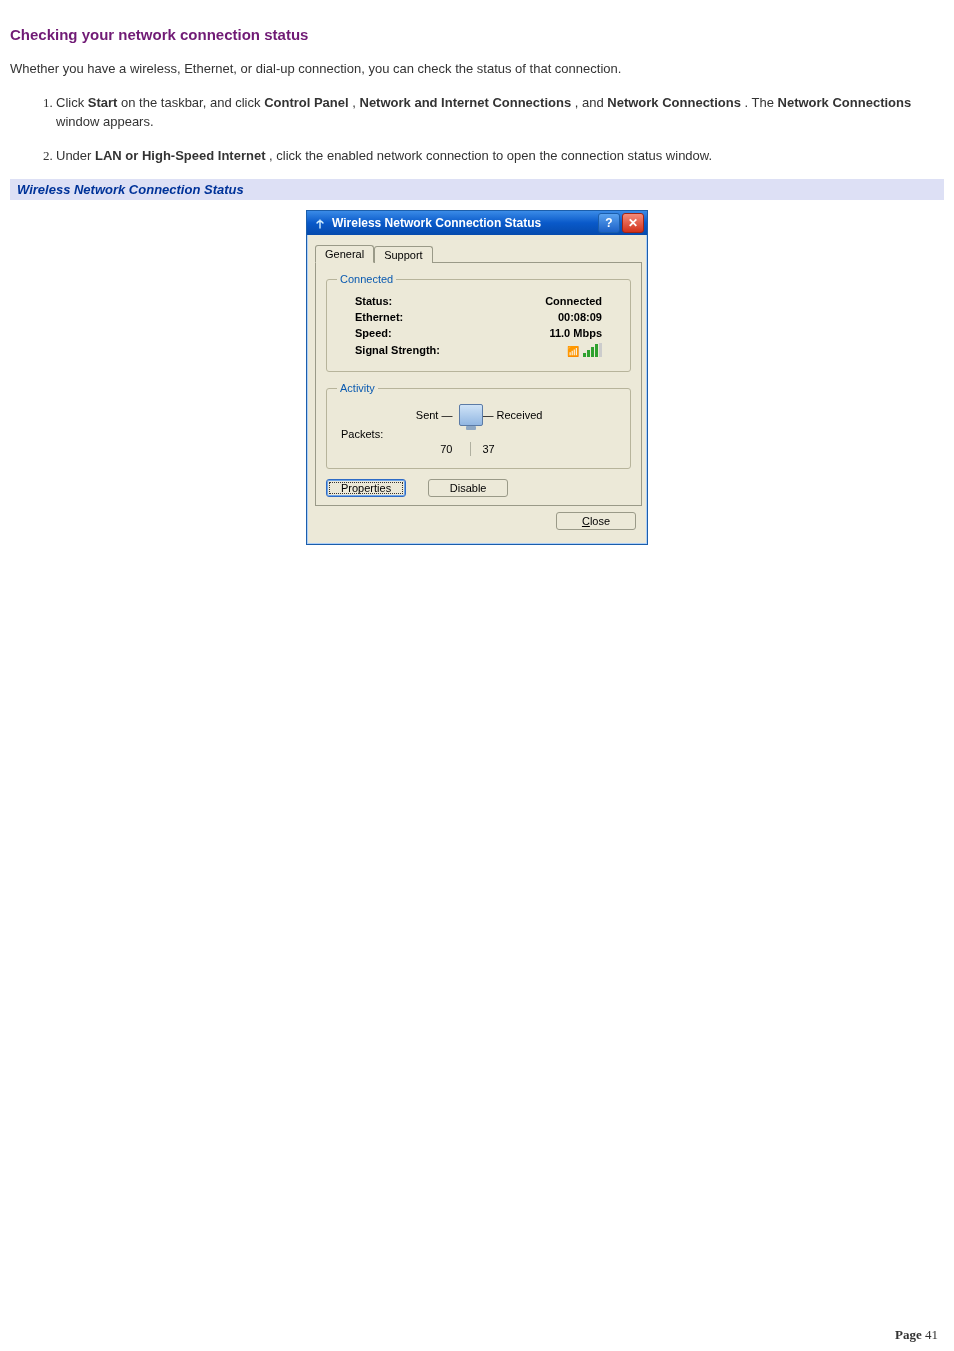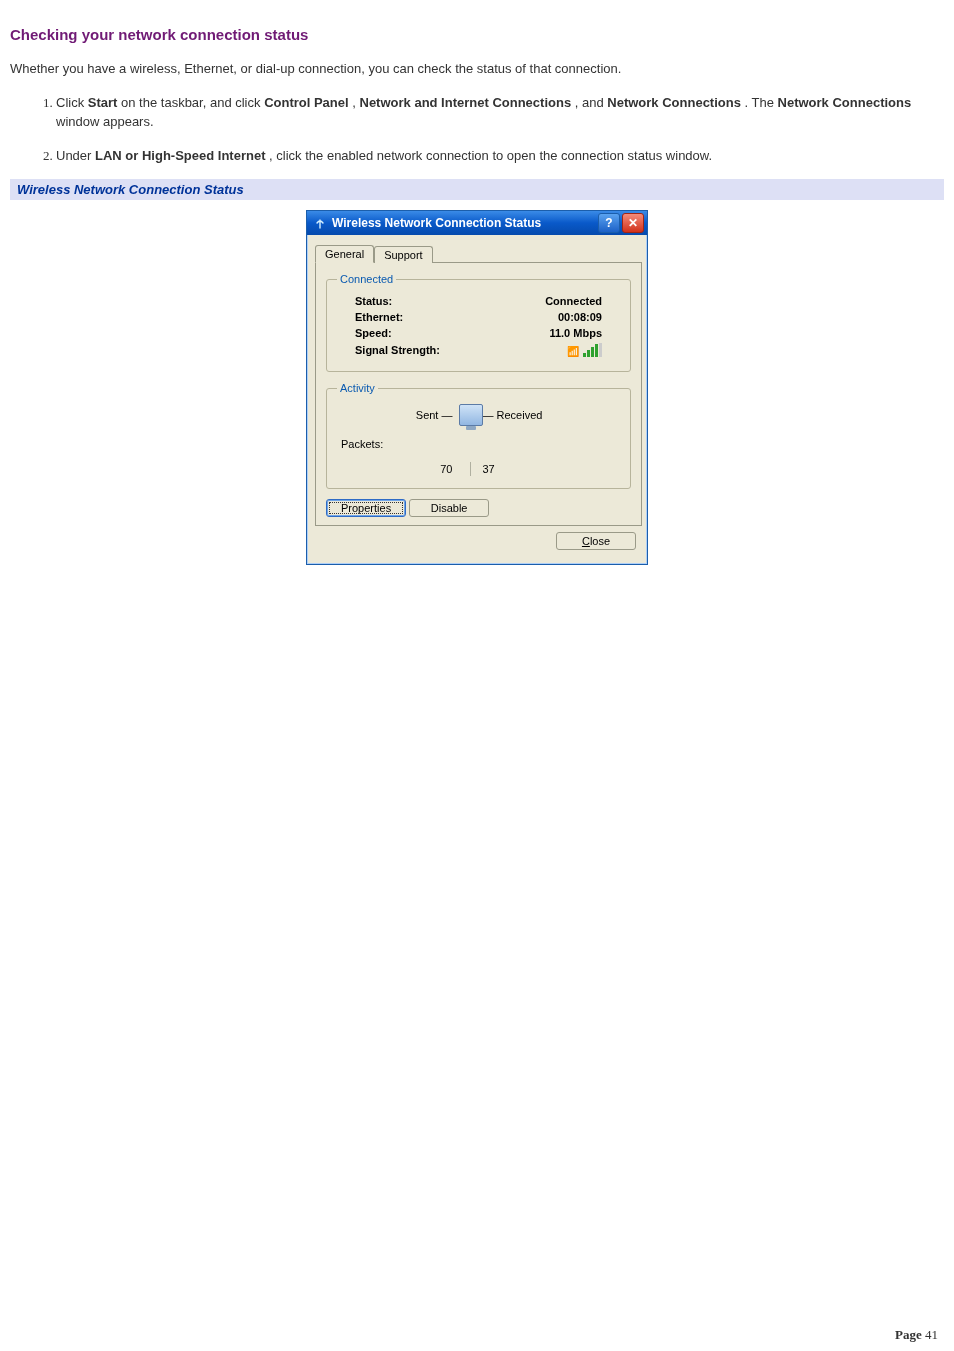--- a/index.html
+++ b/index.html
@@ -142,21 +142,21 @@
   .signal .b1 { height: 4px; }
   .signal .b2 { height: 7px; }
   .signal .b3 { height: 10px; }
   .signal .b4 { height: 13px; }
   .signal .b5 { height: 14px; background: #ccc; }
   .activity-grid {
     display: grid;
     grid-template-columns: 1fr auto 1fr;
     align-items: center;
     text-align: center;
-    row-gap: 12px;
+    row-gap: 2px;
     margin: 4px 16px 2px 0;
   }
   .activity-grid .left { text-align: left; padding-left: 4px;}
   .activity-grid .sent { text-align: right; padding-right: 6px;}
   .activity-grid .recv { text-align: left; padding-right: 8px;}
   .activity-grid .icon-cell {
     display: flex; align-items: center; justify-content: center; gap: 4px;
     color: #666;
     font-size: 11px;
   }
@@ -187,21 +187,21 @@
     cursor: default;
     min-width: 50px;
     text-align: center;
   }
   .xp-btn.focused {
     outline: 1px dotted #333;
     outline-offset: -4px;
     border: 1px solid #2e6bc5;
     box-shadow: 0 0 0 1px #6fa5e8 inset;
   }
-  .btn-row { display: flex; gap: 3px; margin-top: 4px;}
+  .btn-row { display: flex; gap: 22px; margin-top: 4px;}
   .close-row { display: flex; justify-content: flex-end; padding: 6px 6px 6px 0; }
 
   .page-footer {
     position: absolute;
     bottom: 8px;
     right: 16px;
     font-family: "Times New Roman", serif;
     font-size: 13px;
   }
   .page-footer .lbl { font-weight: bold; }

